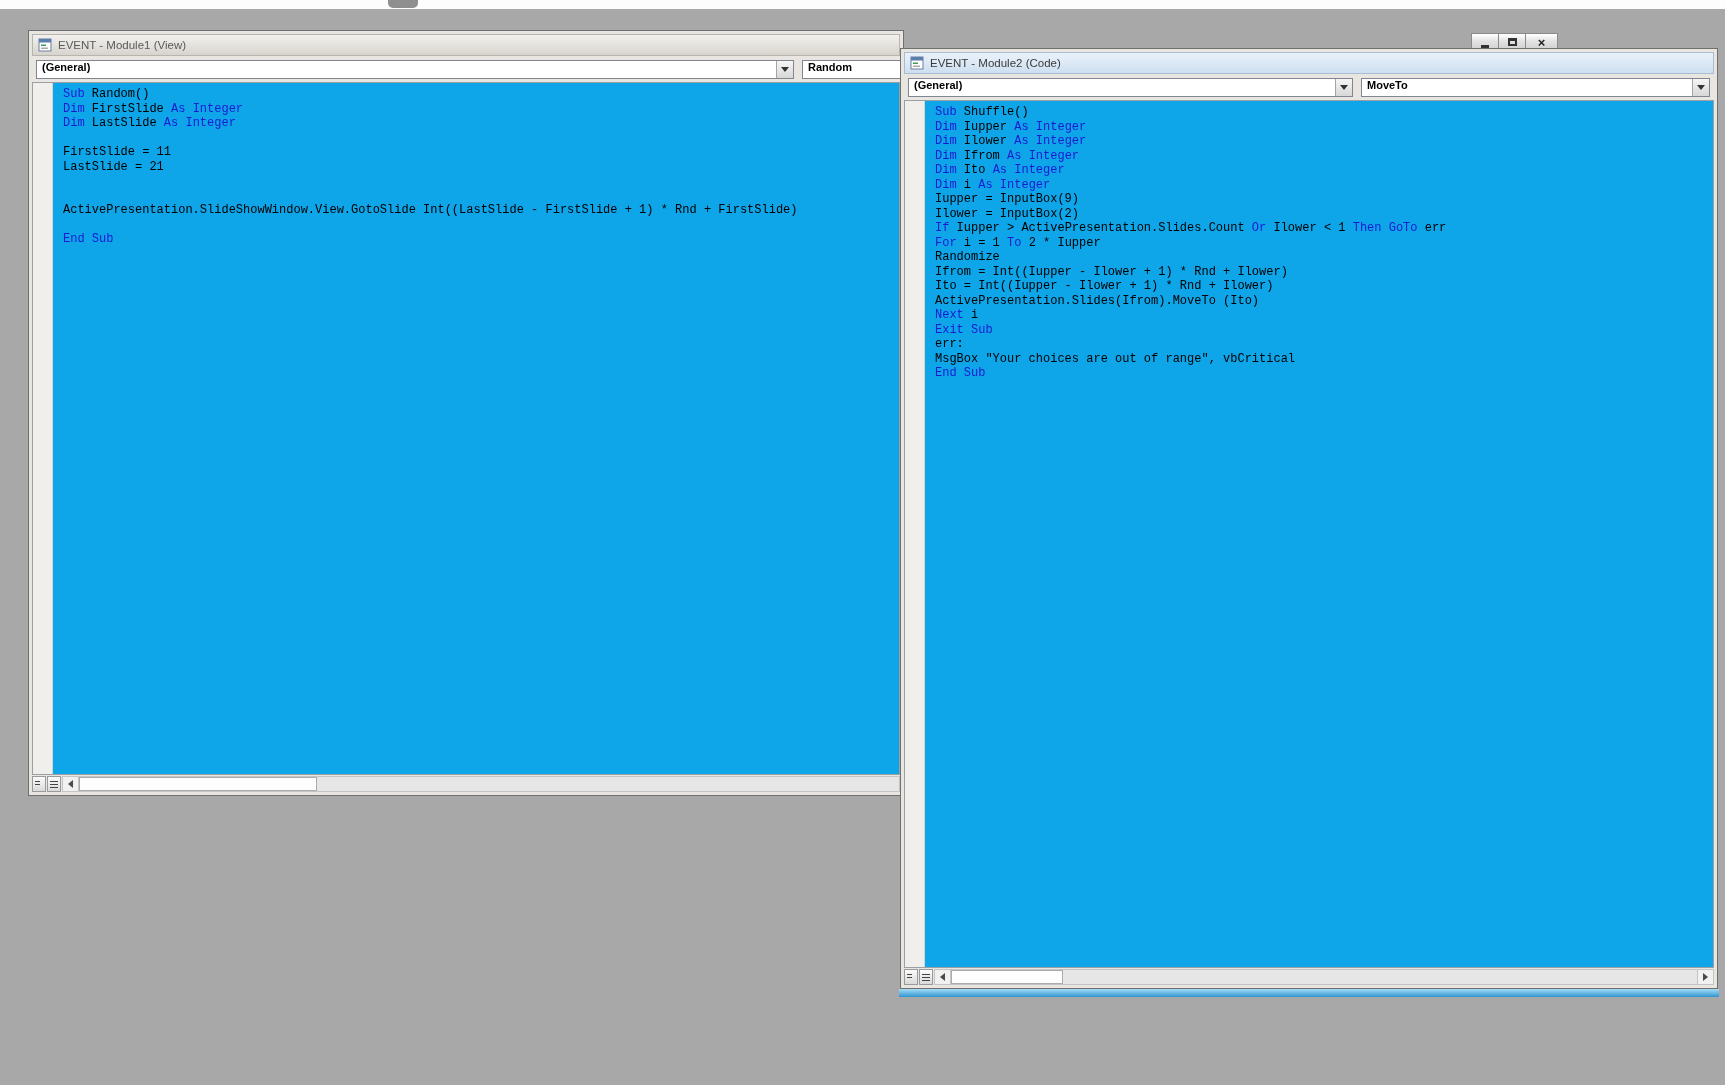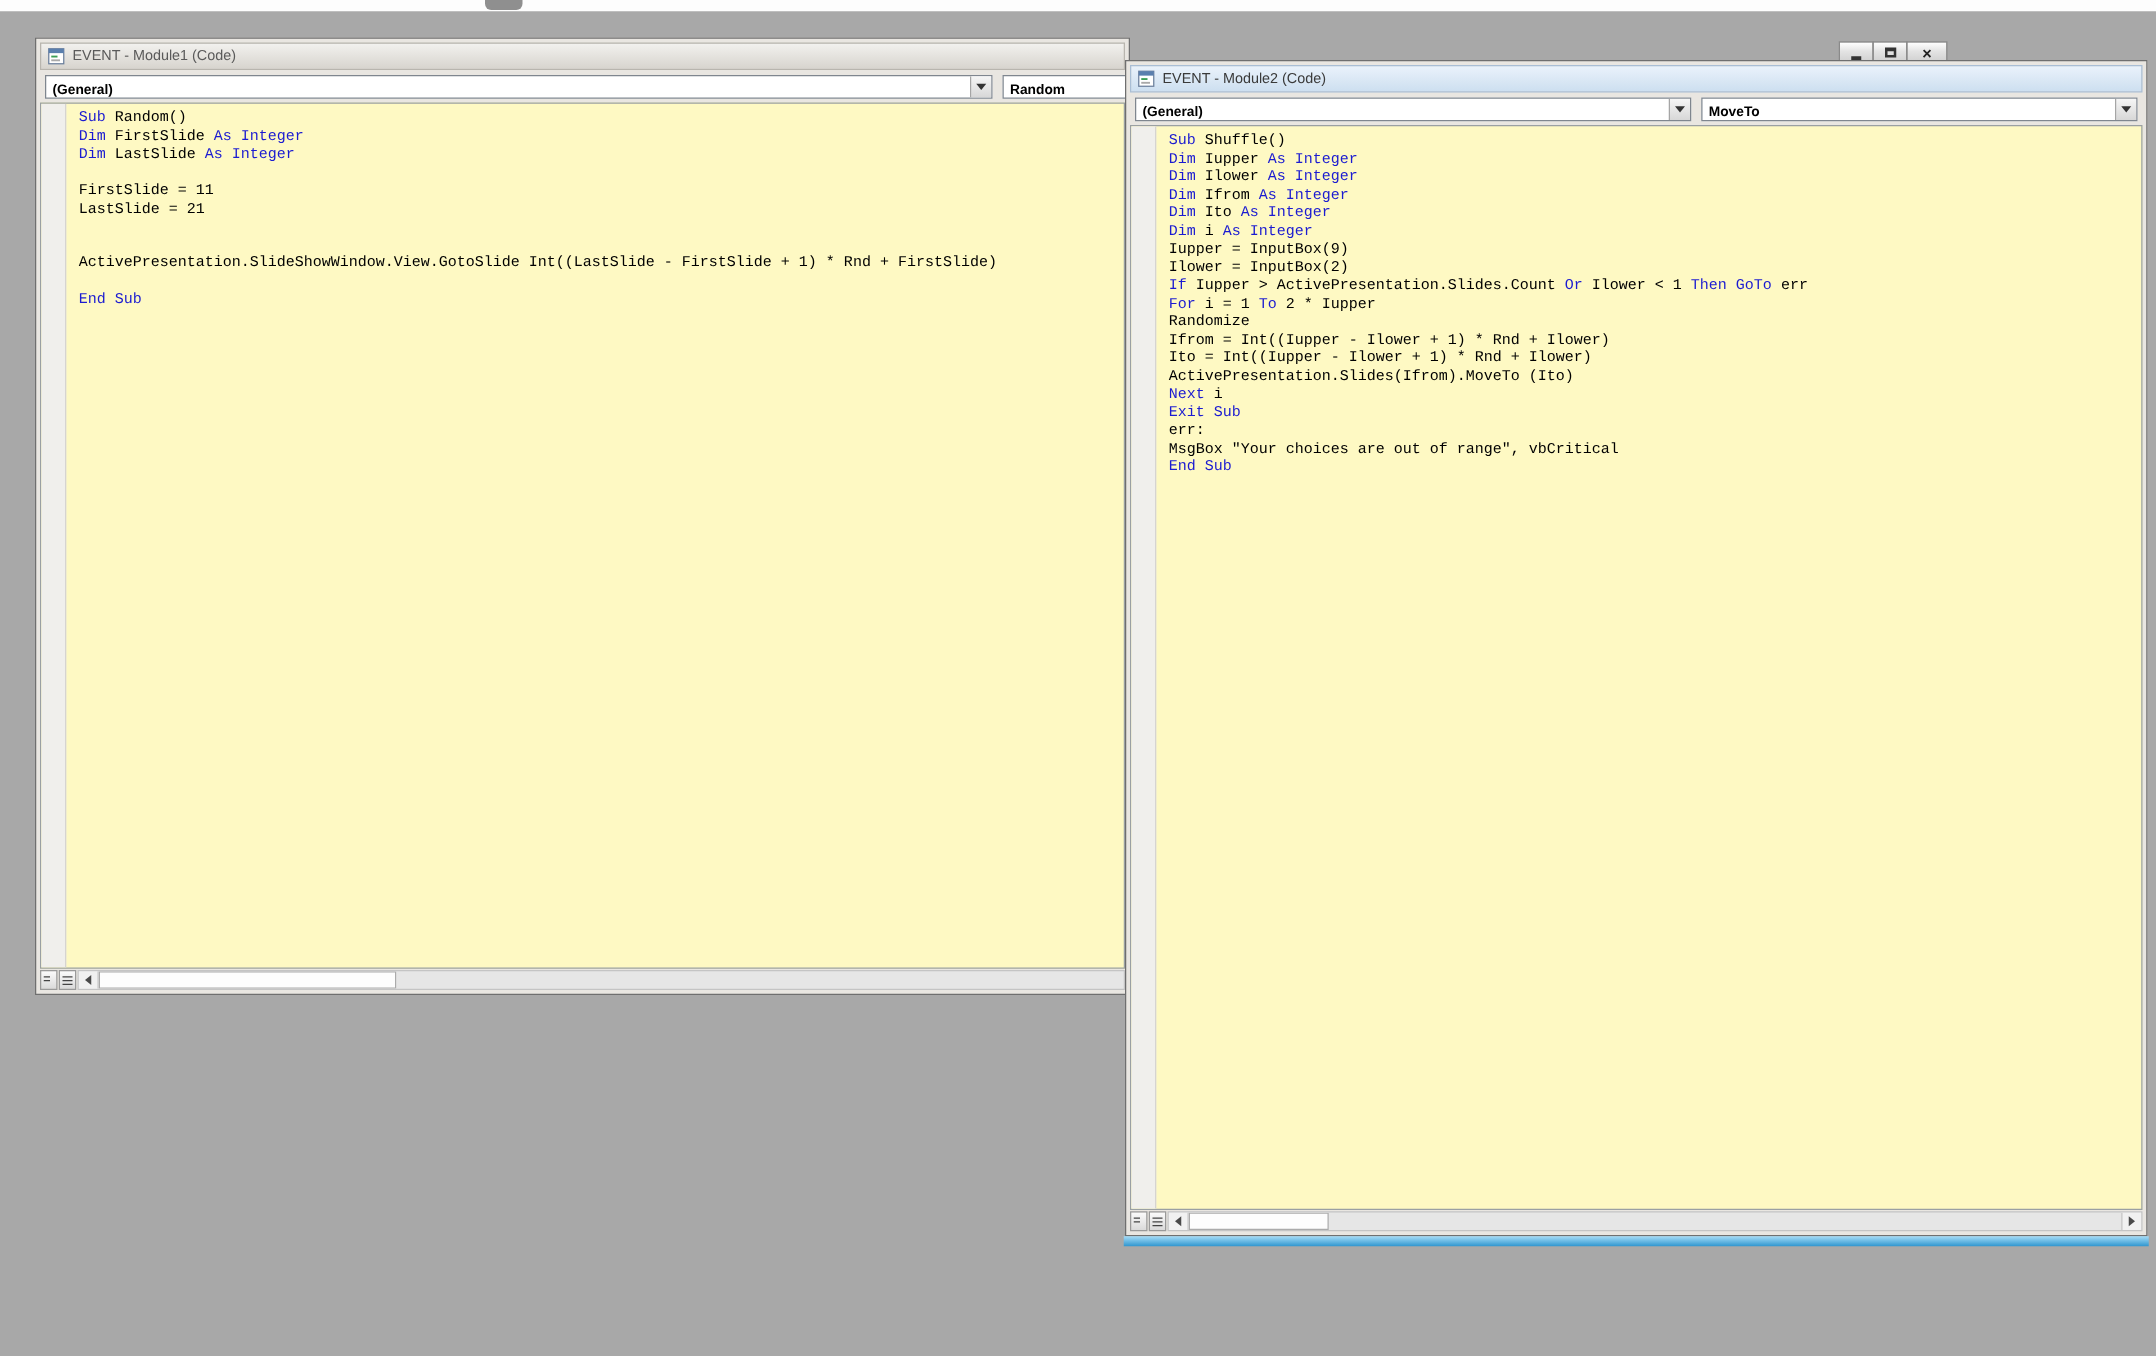--- a/index.html
+++ b/index.html
@@ -52,38 +52,38 @@
   .win-icon { width:14px; height:14px; display:inline-flex; }
 
   .combo-row {
     height:26px; flex:0 0 26px;
     display:flex; align-items:center; gap:8px; padding:0 4px;
     overflow:hidden;
   }
   .combo {
     height:19px; background:#fff;
     border:1px solid #7f868f;
-    display:flex; align-items:flex-end; overflow:hidden;
+    display:flex; align-items:flex-start; overflow:hidden;
   }
   #module1 .combo.object { flex:0 0 758px; }
   #module1 .combo.proc   { flex:0 0 300px; }
   #module2 .combo.object { flex:0 0 445px; }
   #module2 .combo.proc   { flex:1 1 auto; }
   .combo .val { flex:1; font-size:11px; font-weight:bold; color:#000; padding:0 5px; white-space:nowrap; overflow:hidden; }
   .combo .arrow {
     flex:0 0 17px; height:100%;
     background:linear-gradient(#f6f6f6,#d7d7d7);
     border-left:1px solid #a5a5a5;
     display:flex; align-items:center; justify-content:center;
   }
   .tri-down { width:0; height:0; border-left:4px solid transparent; border-right:4px solid transparent; border-top:5px solid #333; }
 
   .code-area {
     flex:1 1 auto;
-    background:#fef9c3;
+    background:#0ea5e9;
     border:1px solid #9aa0a3;
     display:flex;
     overflow:hidden;
   }
   .margin-bar { flex:0 0 20px; background:#f0efec; border-right:1px solid #d6d4d0; }
   .code-content {
     flex:1; padding:4px 0 0 10px;
     font-family:"Liberation Mono","DejaVu Sans Mono",monospace;
     font-size:12px; line-height:14.5px;
     white-space:pre; overflow:hidden;
@@ -134,21 +134,21 @@
 <div class="vbe-window" id="module1">
   <div class="titlebar">
     <span class="win-icon">
       <svg viewBox="0 0 14 14" width="14" height="14">
         <rect x="1" y="1" width="12" height="12" fill="#ffffff" stroke="#6b7f9c"></rect>
         <rect x="1" y="1" width="12" height="3.5" fill="#5a7fae"></rect>
         <rect x="3" y="6.5" width="5" height="1.5" fill="#3c9e57"></rect>
         <rect x="3" y="9.5" width="7" height="1.5" fill="#a9a9a9"></rect>
       </svg>
     </span>
-    <span class="title">EVENT - Module1 (Code)</span>
+    <span class="title">EVENT - Module1 (View)</span>
   </div>
   <div class="combo-row">
     <div class="combo object">
       <span class="val">(General)</span>
       <span class="arrow">
           <span class="tri-down"></span>
         </span>
     </div>
     <div class="combo proc">
       <span class="val">Random</span>

